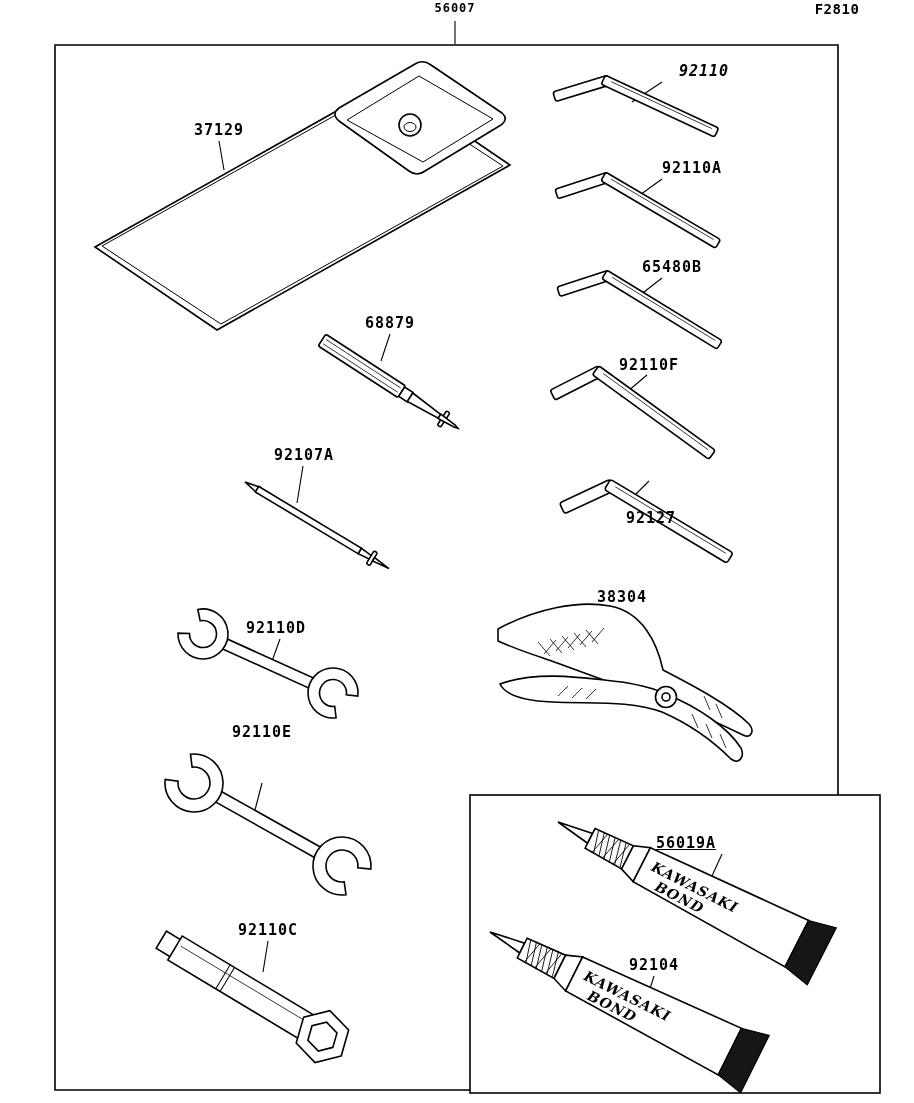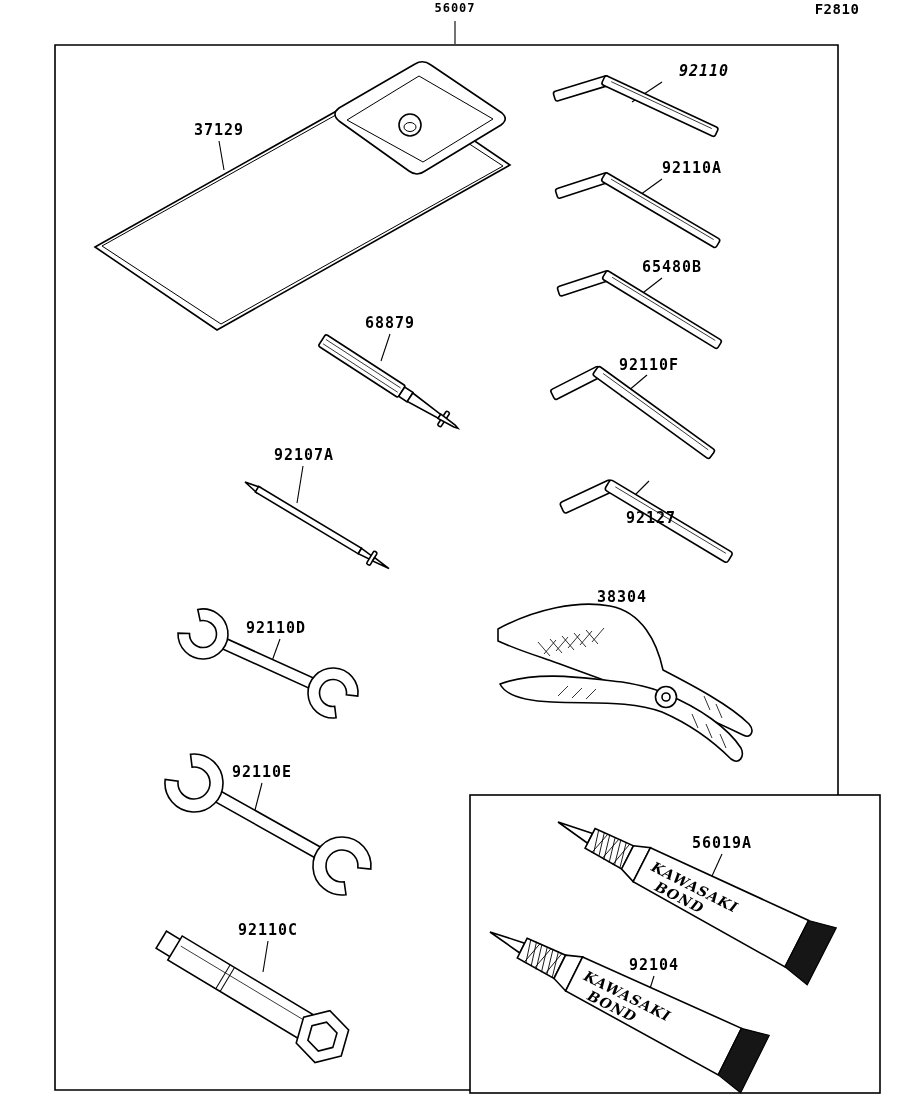--- a/index.html
+++ b/index.html
@@ -236,19 +236,19 @@
   <div class="plabel figcode" style="left:837px; top:1px;">F2810</div>
   <div class="plabel" style="left:219px; top:122px;">37129</div>
   <div class="plabel" style="left:704px; top:63px;font-style:italic;">92110</div>
   <div class="plabel" style="left:692px; top:160px;">92110A</div>
   <div class="plabel" style="left:672px; top:259px;">65480B</div>
   <div class="plabel" style="left:649px; top:357px;">92110F</div>
   <div class="plabel" style="left:651px; top:462px;margin-top:48px;">92127</div>
   <div class="plabel" style="left:390px; top:315px;">68879</div>
   <div class="plabel" style="left:304px; top:447px;">92107A</div>
   <div class="plabel" style="left:276px; top:620px;">92110D</div>
-  <div class="plabel" style="left:262px; top:764px;">92110E</div>
+  <div class="plabel" style="left:262px; top:724px;">92110E</div>
   <div class="plabel" style="left:268px; top:922px;">92110C</div>
   <div class="plabel" style="left:622px; top:589px;">38304</div>
-  <div class="plabel" style="left:722px; top:835px;">56019A</div>
+  <div class="plabel" style="left:686px; top:835px;text-decoration:underline;">56019A</div>
   <div class="plabel" style="left:654px; top:957px;">92104</div>
 
 </div>
 
 </body></html>

